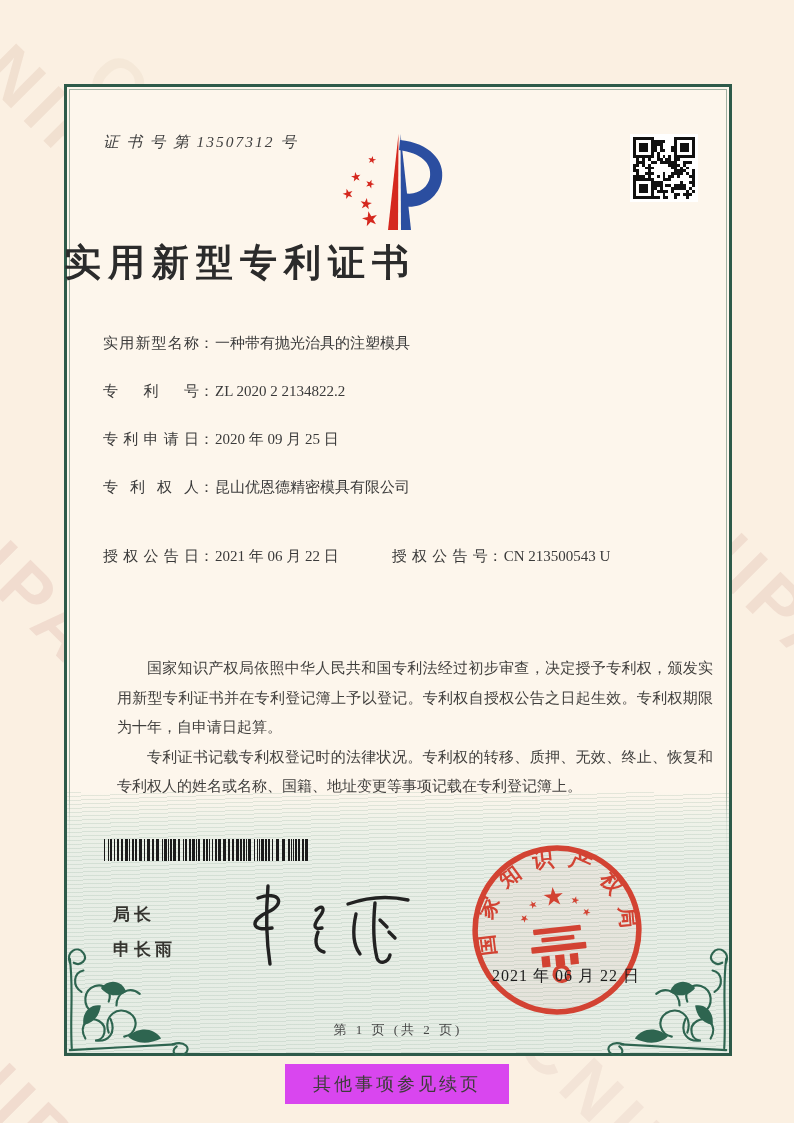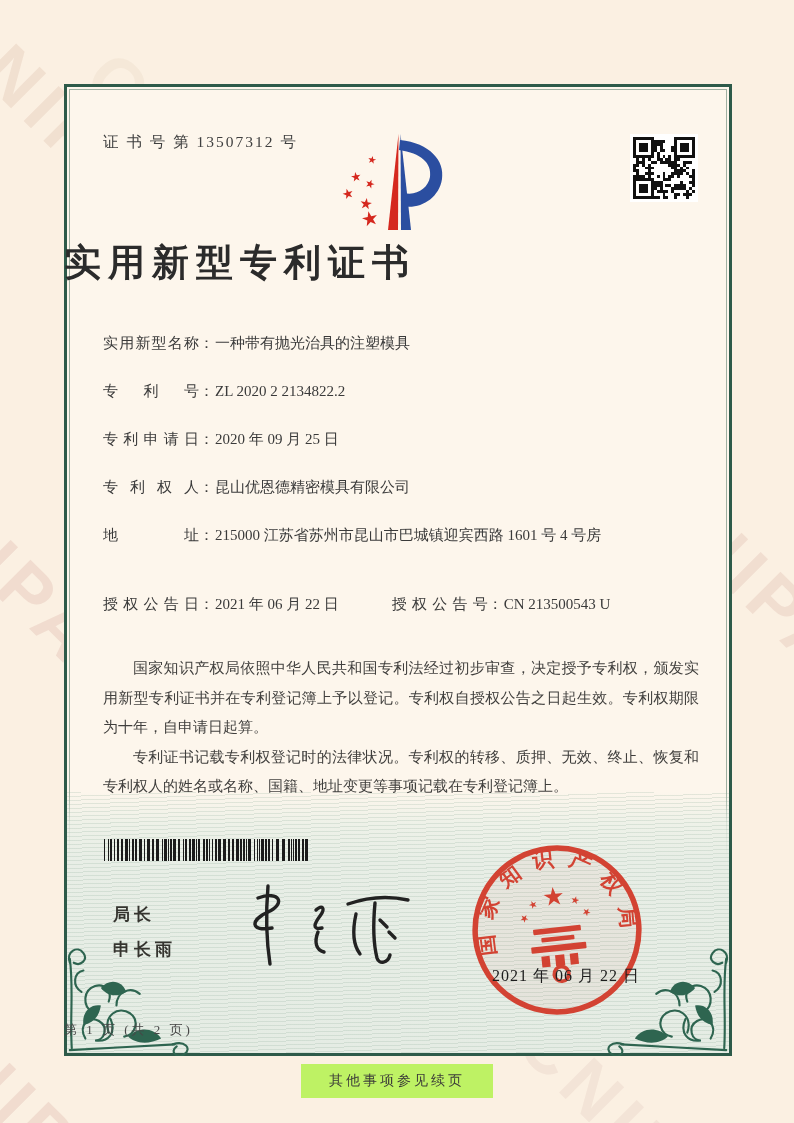--- a/index.html
+++ b/index.html
@@ -4,54 +4,54 @@
 <style>
   html,body{margin:0;padding:0;}
   .page{position:relative;width:794px;height:1123px;background:#fbf0e2;overflow:hidden;
         font-family:"Liberation Serif","DejaVu Serif",serif;color:#3a3a3a;}
   .watermark{position:absolute;font-family:"Liberation Sans","DejaVu Sans",sans-serif;
         font-weight:700;font-size:72px;letter-spacing:8px;transform:rotate(45deg);
         transform-origin:left top;white-space:nowrap;pointer-events:none;user-select:none;}
   .cert{position:absolute;left:64px;top:84px;width:668px;height:972px;background:#fdf6ec;
         border:3px solid #2d5a49;box-sizing:border-box;}
   .cert-inner{position:absolute;inset:2px;border:1px solid rgba(45,90,73,.45);}
-  .cert-no{position:absolute;left:103px;top:132px;font-size:15.5px;letter-spacing:2px;color:#3f3f3f;}
+  .cert-no{position:absolute;left:103px;top:132px;font-size:15.5px;letter-spacing:2px;color:#3f3f3f;font-style:italic;}
   .logo{position:absolute;left:342px;top:130px;width:116px;height:106px;}
   .qr{position:absolute;left:630px;top:134px;width:68px;height:68px;background:#fff;padding:3px;box-sizing:border-box;}
   .title{position:absolute;left:64px;top:238px;width:668px;text-align:left;
         font-size:37px;font-weight:700;letter-spacing:7px;color:#2b2b2b;}
   .fields{position:absolute;left:103px;top:333px;width:605px;font-size:15px;}
   .field{margin-bottom:27px;line-height:21px;white-space:nowrap;}
   .flabel{display:inline-block;width:96px;text-align:justify;text-align-last:justify;vertical-align:top;}
   .fcolon{display:inline-block;width:16px;}
   .fgroup{display:inline-block;}
   .fgroup.first{width:285px;margin-top:21px;}
-  .paras{position:absolute;left:103px;top:654px;width:596px;font-size:15px;line-height:29.5px;
+  .paras{position:absolute;left:117px;top:654px;width:596px;font-size:15px;line-height:29.5px;
         text-align:justify;color:#403f3d;}
   .paras p{margin:0;text-indent:2em;}
   .band{position:absolute;left:67px;top:792px;width:662px;height:261px;
         background:linear-gradient(180deg,rgba(236,241,233,0) 0%,rgba(234,240,231,.8) 12%,#e8eee6 26%,#e5ece4 100%);}
   .band:after{content:"";position:absolute;inset:0;
         background:repeating-linear-gradient(178deg,rgba(128,163,142,.20) 0 1px,rgba(0,0,0,0) 1px 4px);}
   .flourish{position:absolute;width:136px;height:136px;z-index:3;}
   .fl-left{left:64px;top:920px;}
   .fl-right{left:596px;top:920px;transform:scaleX(-1);}
   .barcode{position:absolute;left:104px;top:839px;width:206px;height:22px;z-index:4;}
   .sig-title{position:absolute;left:113px;top:903px;z-index:4;font-family:Liberation Serif, serif;
         font-weight:700;font-size:17px;letter-spacing:4px;color:#35342f;}
   .sig-name{position:absolute;left:113px;top:938px;z-index:4;font-family:"Liberation Sans","DejaVu Sans",sans-serif;
         font-weight:700;font-size:17px;letter-spacing:4px;color:#35342f;}
   .signature{position:absolute;left:228px;top:880px;width:195px;height:92px;z-index:4;}
   .seal{position:absolute;left:465px;top:838px;width:184px;height:184px;z-index:4;transform:rotate(-6deg);opacity:.95;}
   .seal-date{position:absolute;left:492px;top:966px;width:190px;z-index:5;font-size:16px;
         letter-spacing:1px;color:#1d1d1d;white-space:nowrap;}
-  .page-info{position:absolute;left:64px;top:1021px;width:668px;z-index:5;
+  .page-info{position:absolute;left:64px;top:1021px;width:668px;text-align:center;z-index:5;
         font-size:13px;letter-spacing:3px;color:#474747;}
-  .cont-box{position:absolute;left:50%;transform:translateX(-50%);top:1064px;background:#bef264;
-        padding:8px 28px;font-size:14px;letter-spacing:3px;color:#3d3c39;white-space:nowrap;}
+  .cont-box{position:absolute;left:50%;transform:translateX(-50%);top:1064px;background:#d946ef;
+        padding:8px 28px;font-size:18px;letter-spacing:3px;color:#3d3c39;white-space:nowrap;}
 </style>
 </head>
 <body>
 
 <div class="page">
 
   <span class="watermark" style="left:-18px;top:-14px;color:rgba(205,158,140,.20);">CNIPA</span>
   <span class="watermark" style="left:128px;top:36px;color:rgba(208,178,150,.12);">CNIPA</span>
   <span class="watermark" style="left:432px;top:300px;color:rgba(168,180,158,.20);">CNIPA</span>
   <span class="watermark" style="left:-66px;top:440px;color:rgba(203,150,140,.22);">CNIPA</span>
@@ -281,23 +281,20 @@
     <div class="field">
       <span class="flabel">专利号</span><span class="fcolon">：</span><span class="fvalue">ZL 2020 2 2134822.2</span>
     </div>
     <div class="field">
       <span class="flabel">专利申请日</span><span class="fcolon">：</span><span class="fvalue">2020 年 09 月 25 日</span>
     </div>
     <div class="field">
       <span class="flabel">专利权人</span><span class="fcolon">：</span><span class="fvalue">昆山优恩德精密模具有限公司</span>
     </div>
     <div class="field">
-      <span class="flabel">地址</span><span class="fcolon">：</span><span class="fvalue">215000 江苏省苏州市昆山市巴城镇迎宾西路 1601 号 4 号房</span>
-    </div>
-    <div class="field">
       <span class="fgroup first">
         <span class="flabel">授权公告日</span><span class="fcolon">：</span><span class="fvalue">2021 年 06 月 22 日</span>
       </span>
       <span class="fgroup">
         <span class="flabel">授权公告号</span><span class="fcolon">：</span><span class="fvalue">CN 213500543 U</span>
       </span>
     </div>
   </div>
 
   <div class="paras">

